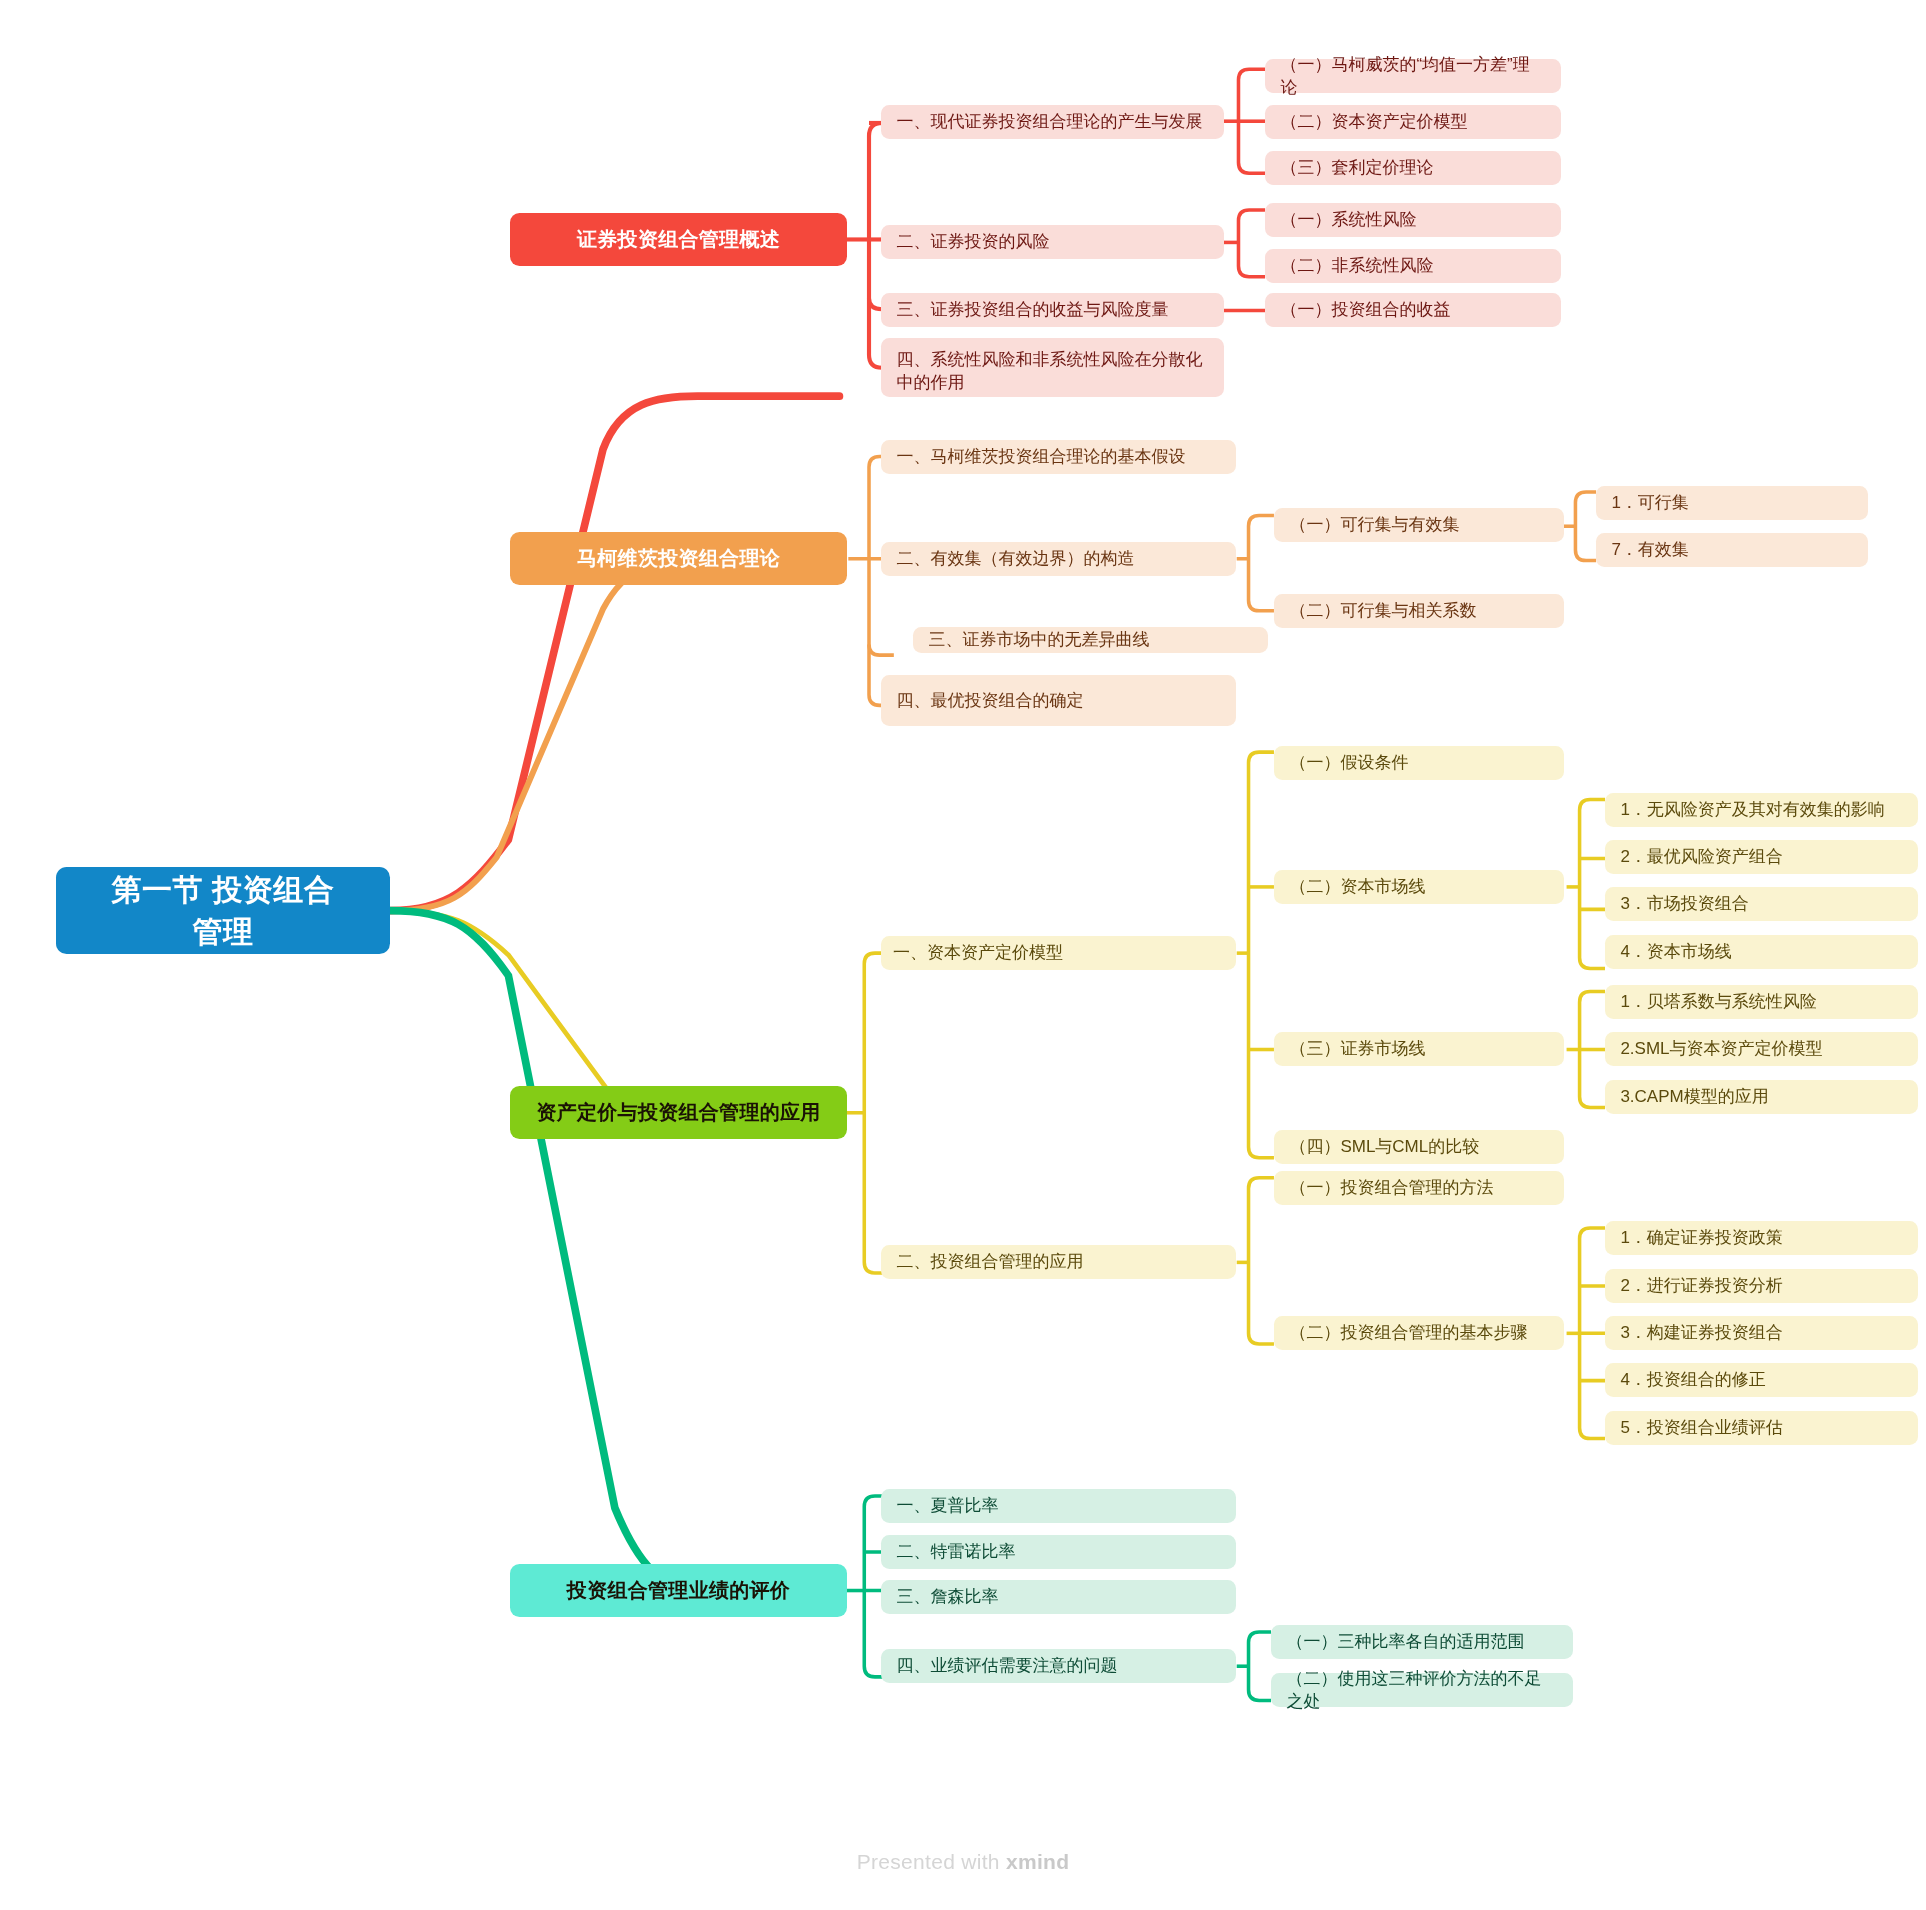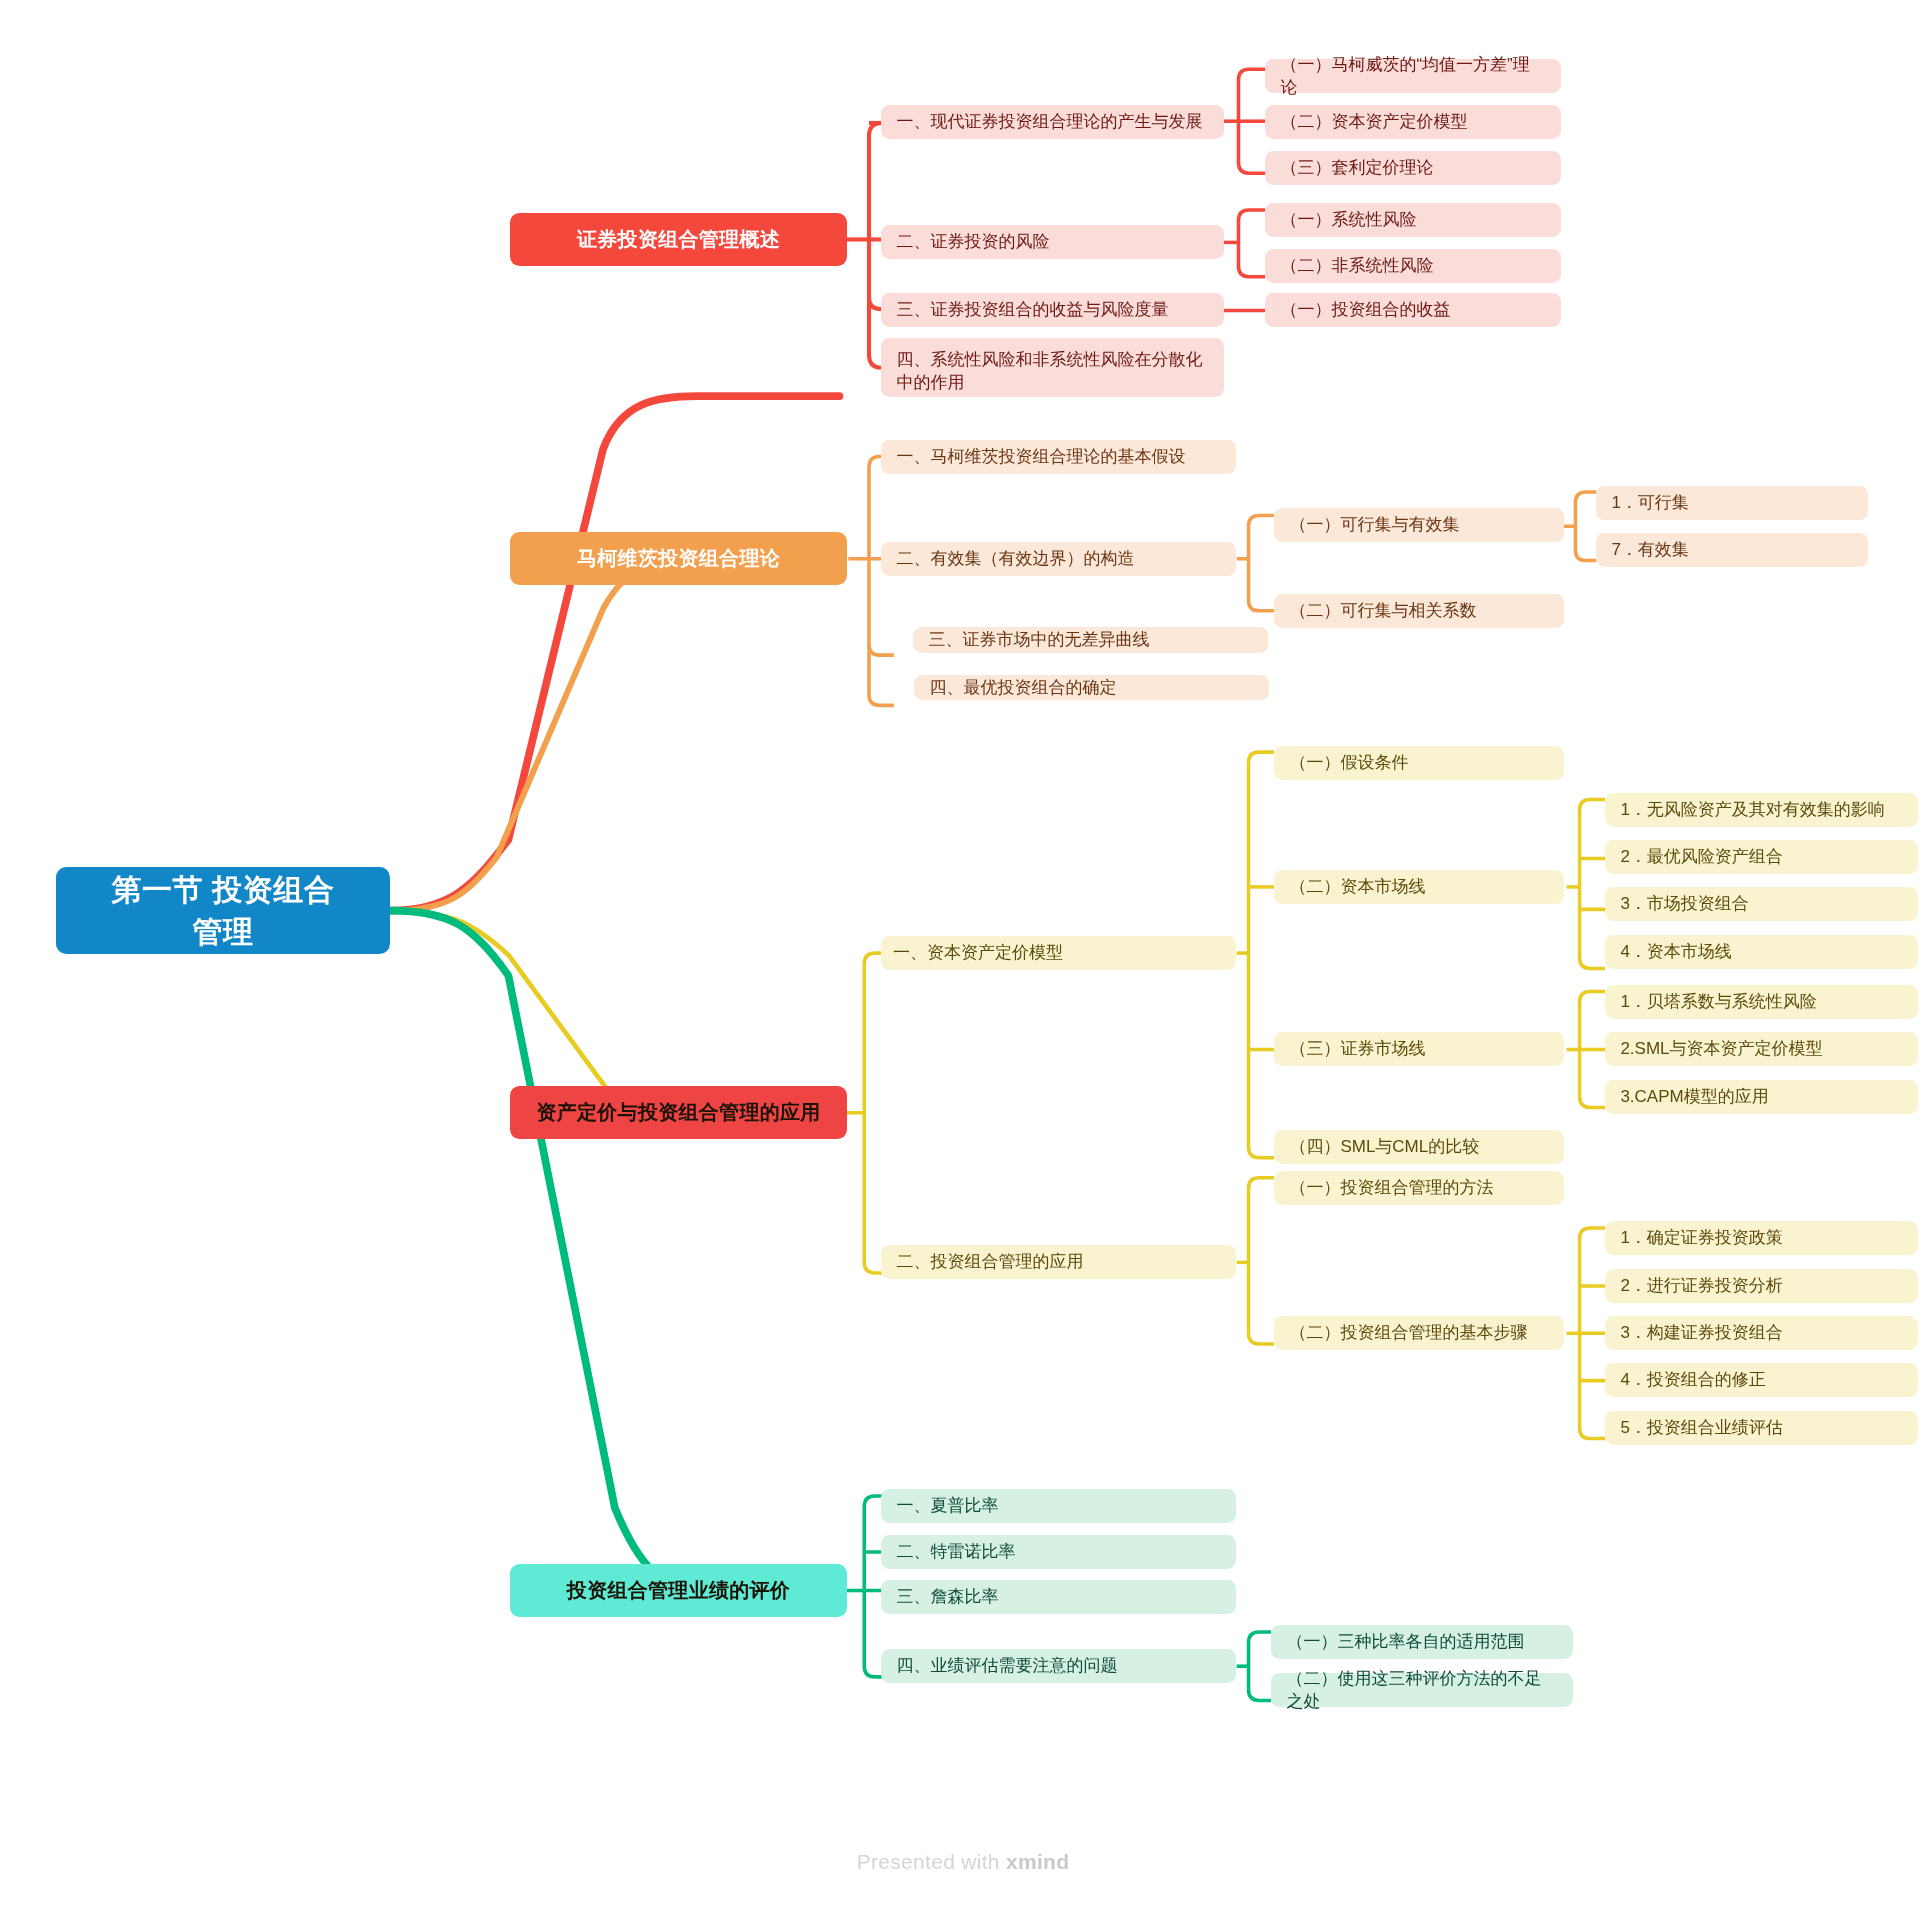--- a/index.html
+++ b/index.html
@@ -60,21 +60,21 @@
     font-size: 17px;
     padding: 8.3px 15.4px;
     border-radius: 8.3px;
     font-weight: normal;
   }
   .leaf.wrap { align-items: flex-start; padding-top: 9.5px; }
 
   
   .t-red   { background:#F4483C; }
   .t-or    { background:#F2A04E; }
-  .t-yl    { background:#ef4444; }
+  .t-yl    { background:#84cc16; }
   .t-gr    { background:#5eead4;align-items:center; }
 
   .p-red   { background:#FADDD9; color:#6D1712; }
   .p-or    { background:#FBE8D8; color:#6A3512; }
   .p-yl    { background:#FAF3D0; color:#5B4A0C; }
   .p-gr    { background:#D6F0E4; color:#0E4C36; }
 
   
   .watermark {
     position: absolute;
@@ -221,21 +221,21 @@
   </div>
   <div class="node leaf p-or" style="left:1596px; top:533px; width:272px; height:34px;">
     <span>7．有效集</span>
   </div>
   <div class="node leaf p-or" style="left:1274px; top:594px; width:290px; height:34px;">
     <span>（二）可行集与相关系数</span>
   </div>
   <div class="node leaf p-or" style="left:881px; top:627px; width:355px; height:26px;margin-left:32px;">
     <span>三、证券市场中的无差异曲线</span>
   </div>
-  <div class="node leaf p-or" style="left:881px; top:675px; width:355px; height:25px;margin-left:33px;">
+  <div class="node leaf p-or" style="left:881px; top:675px; width:355px; height:51px;">
     <span>四、最优投资组合的确定</span>
   </div>
 
   <div class="node main t-yl dark-text" style="left:510px; top:1086px; width:337px; height:53px;">
     <span>资产定价与投资组合管理的应用</span>
   </div>
 
   <div class="node leaf p-yl" style="left:881px; top:936px; width:355px; height:34px;padding-left:12px;">
     <span>一、资本资产定价模型</span>
   </div>

